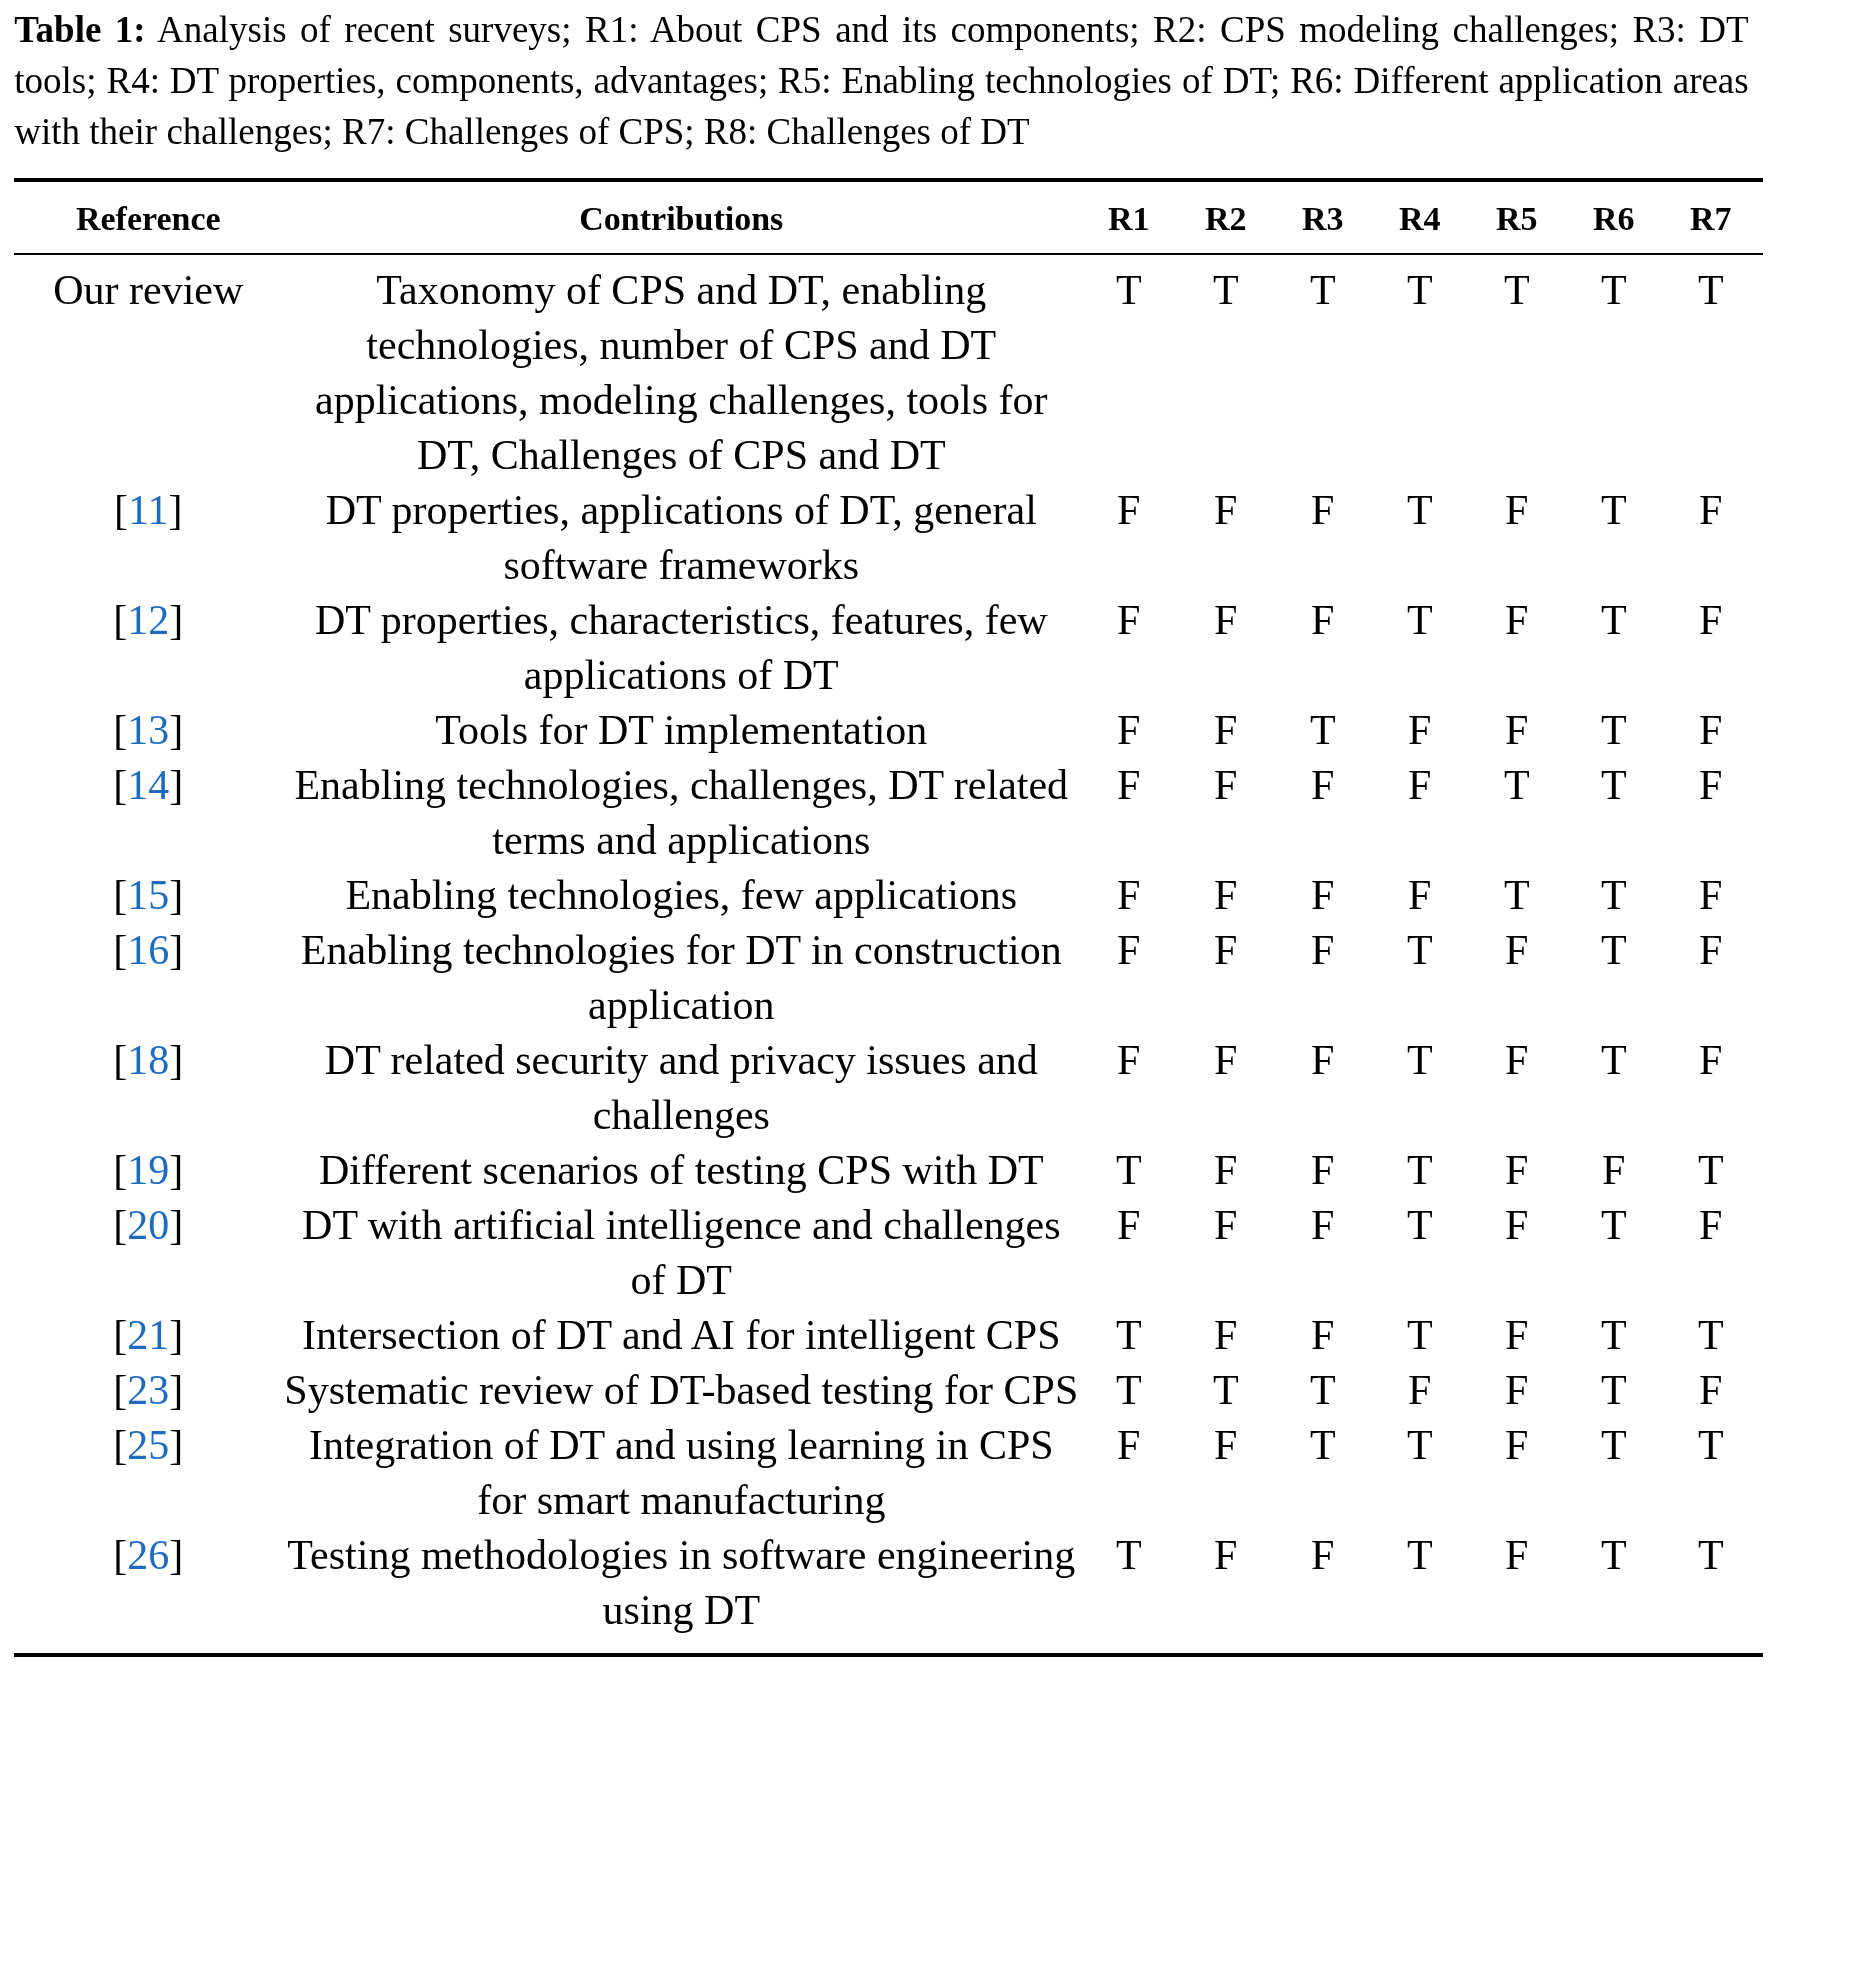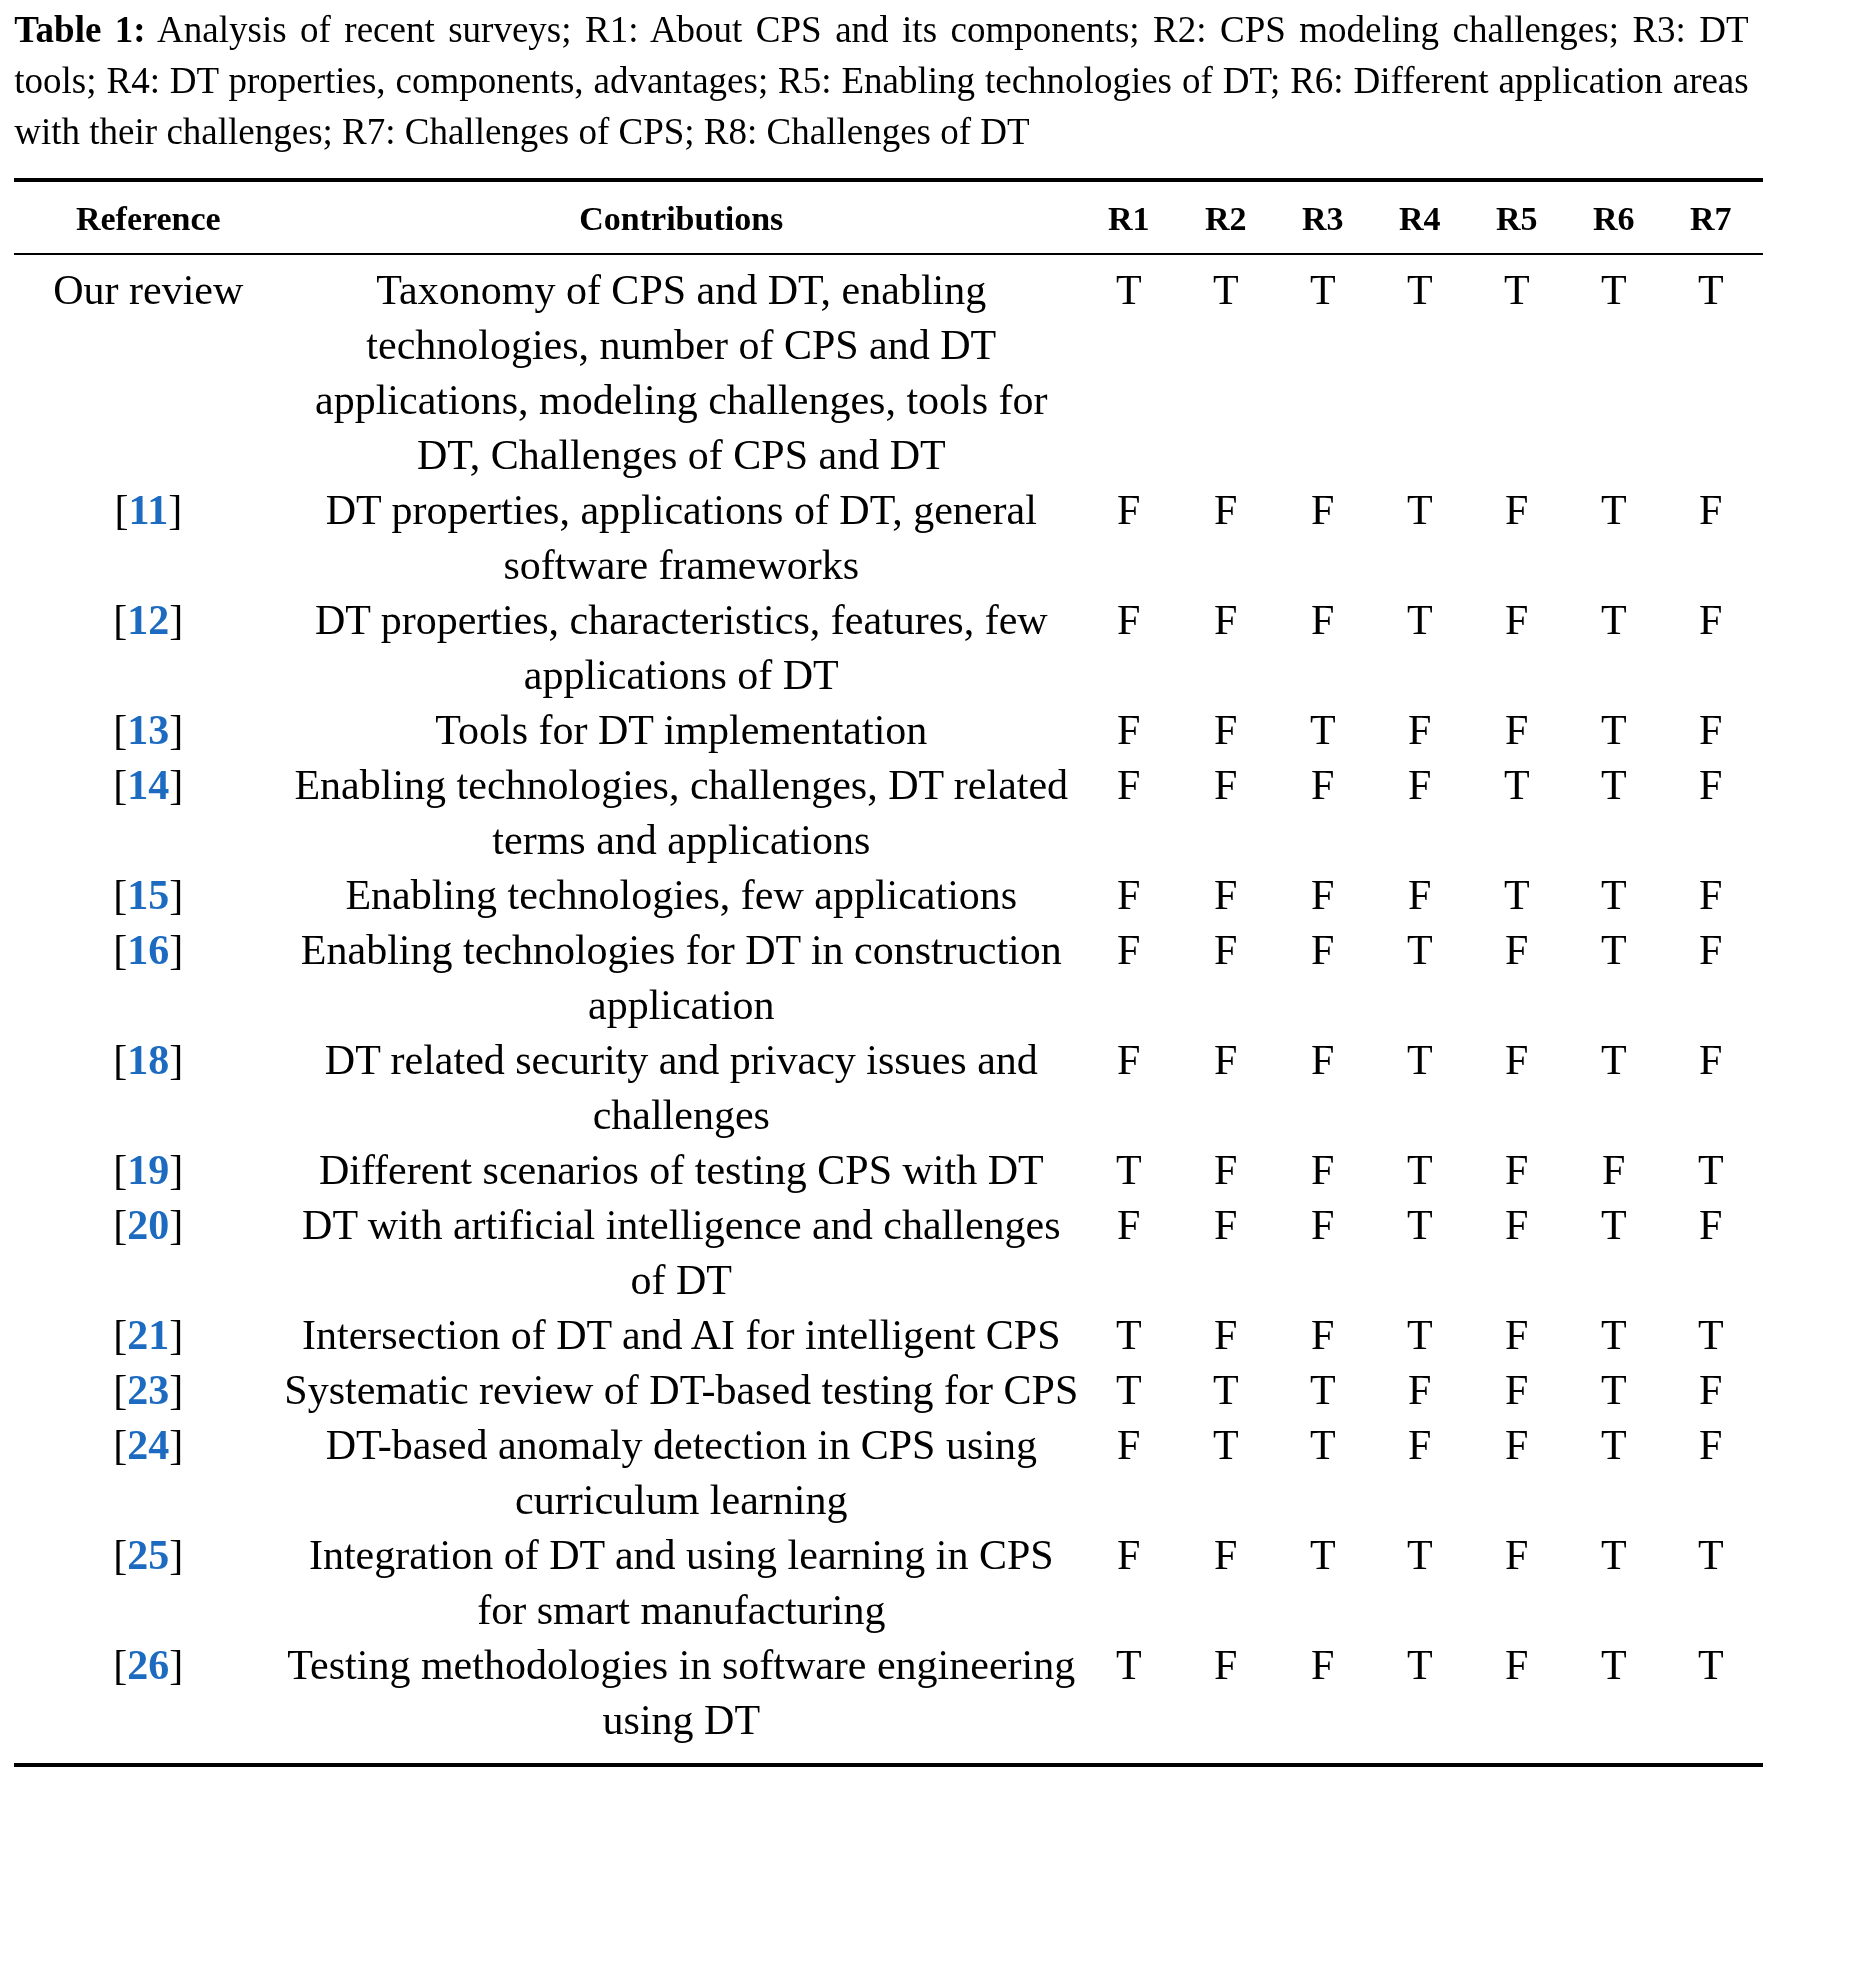--- a/index.html
+++ b/index.html
@@ -52,21 +52,20 @@
     text-align: center;
     vertical-align: top;
     padding: 0;
   }
   tbody tr:first-child td { padding-top: 7.6px; }
   tbody tr:last-child td  { padding-bottom: 15.3px; }
   .cite-num {
     color: var(--cite, #1c6bc0);
     text-decoration: none;
     cursor: pointer;
-    font-weight: bold;
   }
   .bracket { color: #000000; }
 </style>
 </head>
 <body>
 
 <div class="page">
 
   <p class="caption">
     <span class="cap-label">Table 1:</span><span> Analysis of recent surveys; R1: About CPS and its components; R2: CPS modeling challenges; R3: DT tools; R4: DT properties, components, advantages; R5: Enabling technologies of DT; R6: Different application areas with their challenges; R7: Challenges of CPS; R8: Challenges of DT</span>
@@ -238,32 +237,20 @@
           <td>T</td>
           <td>T</td>
           <td>T</td>
           <td>F</td>
           <td>F</td>
           <td>T</td>
           <td>F</td>
           <td>T</td>
         </tr>
         <tr>
-          <td><span class="bracket">[</span><a class="cite-num">24</a><span class="bracket">]</span></td>
-          <td>DT-based anomaly detection in CPS using curriculum learning</td>
-          <td>F</td>
-          <td>T</td>
-          <td>T</td>
-          <td>F</td>
-          <td>F</td>
-          <td>T</td>
-          <td>F</td>
-          <td>T</td>
-        </tr>
-        <tr>
           <td><span class="bracket">[</span><a class="cite-num">25</a><span class="bracket">]</span></td>
           <td>Integration of DT and using learning in CPS for smart manufacturing</td>
           <td>F</td>
           <td>F</td>
           <td>T</td>
           <td>T</td>
           <td>F</td>
           <td>T</td>
           <td>T</td>
           <td>F</td>

